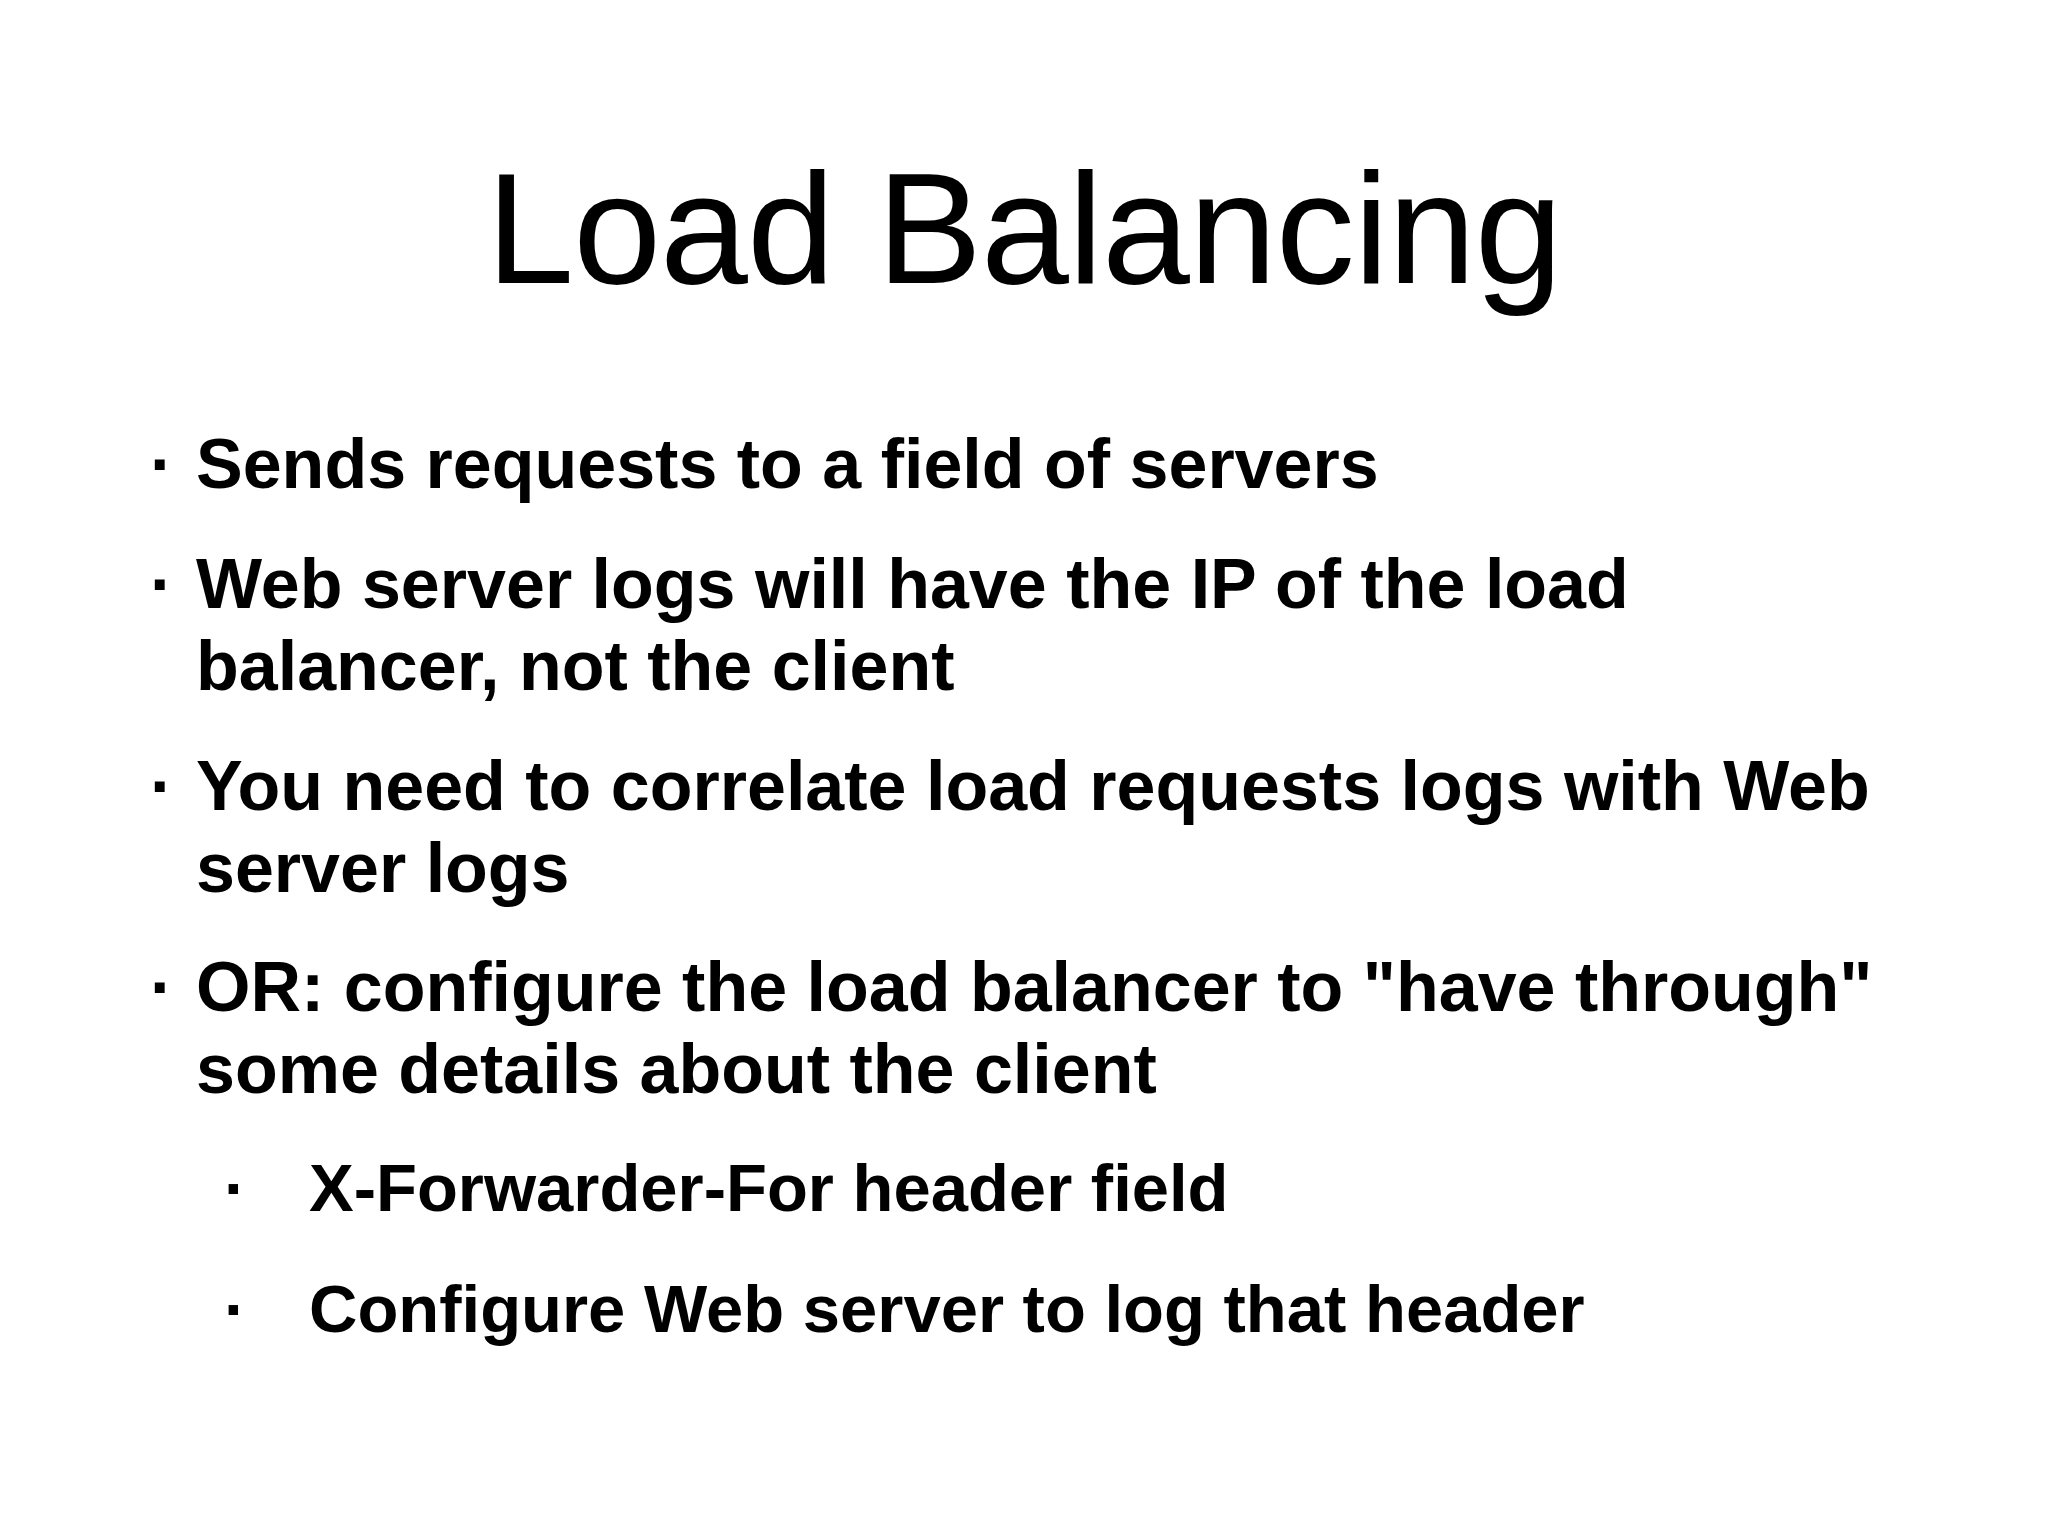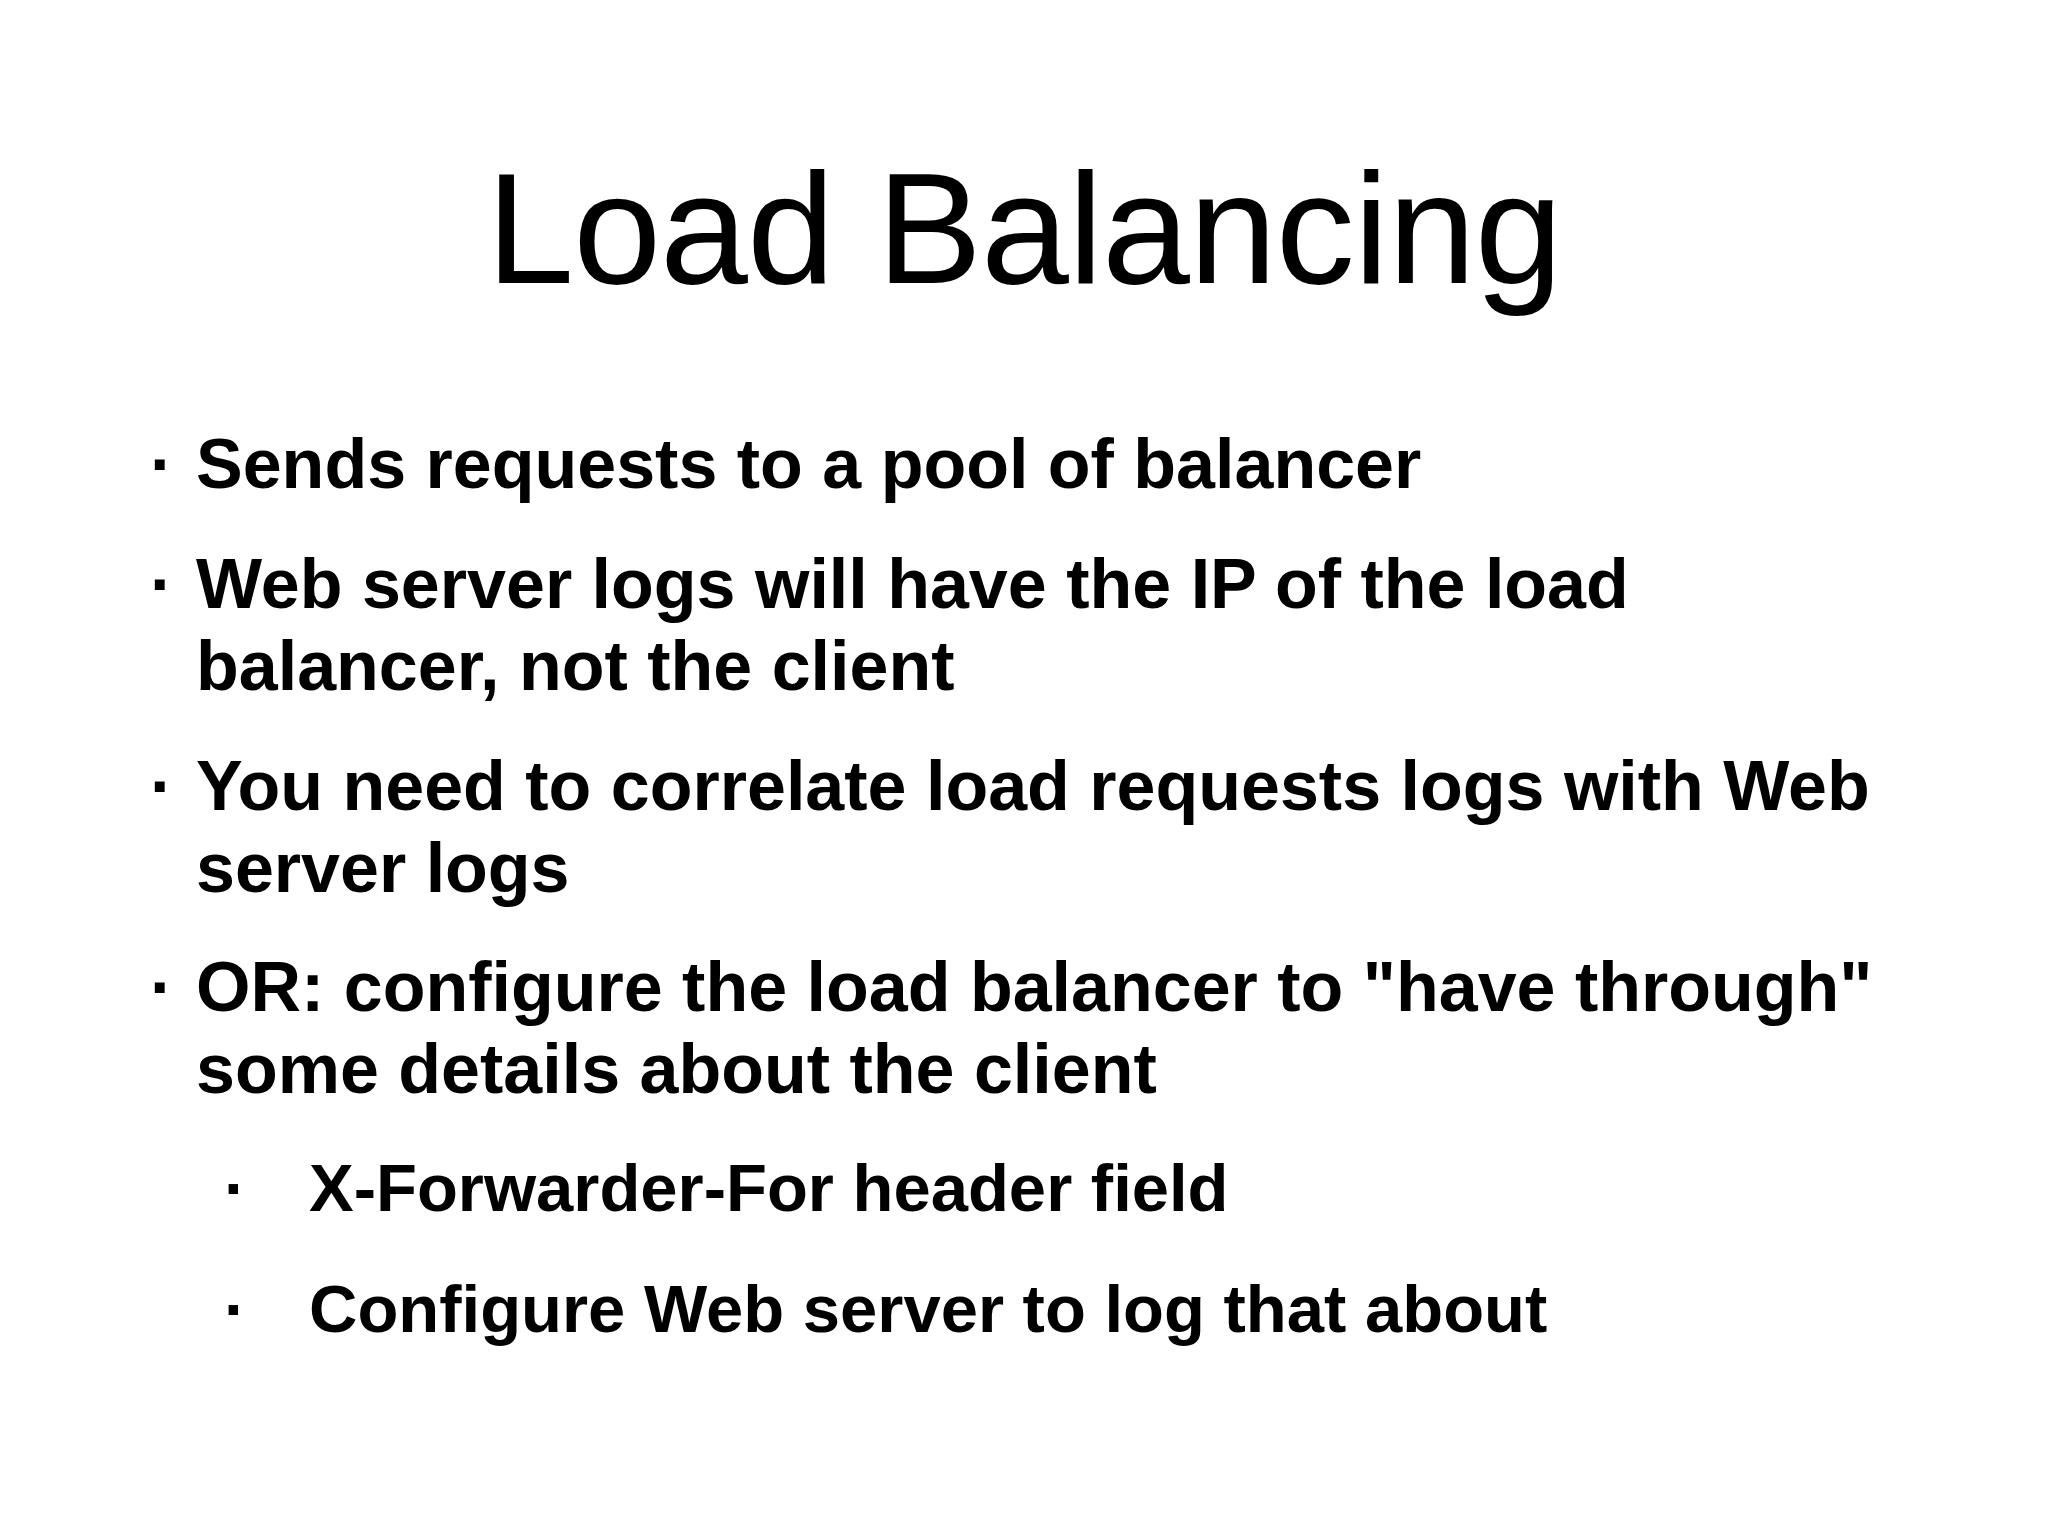--- a/index.html
+++ b/index.html
@@ -105,37 +105,37 @@
 </head>
 <body style="background: rgb(255, 255, 255); color: rgb(0, 0, 0);">
 
 <div id="slide" style="background: rgb(255, 255, 255);">
 
   <div id="slide-title">Load Balancing</div>
 
   <div id="body-list">
       <div class="bullet-row level-1">
         <span class="bullet-marker">·</span>
-        <span class="bullet-text">Sends requests to a pool of balancer</span>
+        <span class="bullet-text">Sends requests to a field of servers</span>
       </div>
       <div class="bullet-row level-1">
         <span class="bullet-marker">·</span>
         <span class="bullet-text">Web server logs will have the IP of the load balancer, not the client</span>
       </div>
       <div class="bullet-row level-1">
         <span class="bullet-marker">·</span>
         <span class="bullet-text">You need to correlate load requests logs with Web server logs</span>
       </div>
       <div class="bullet-row level-1">
         <span class="bullet-marker">·</span>
         <span class="bullet-text">OR: configure the load balancer to "have through" some details about the client</span>
       </div>
       <div class="bullet-row level-2">
         <span class="bullet-marker">·</span>
         <span class="bullet-text">X-Forwarder-For header field</span>
       </div>
       <div class="bullet-row level-2">
         <span class="bullet-marker">·</span>
-        <span class="bullet-text">Configure Web server to log that about</span>
+        <span class="bullet-text">Configure Web server to log that header</span>
       </div>
     </div>
 
 </div>
 
 </body></html>

